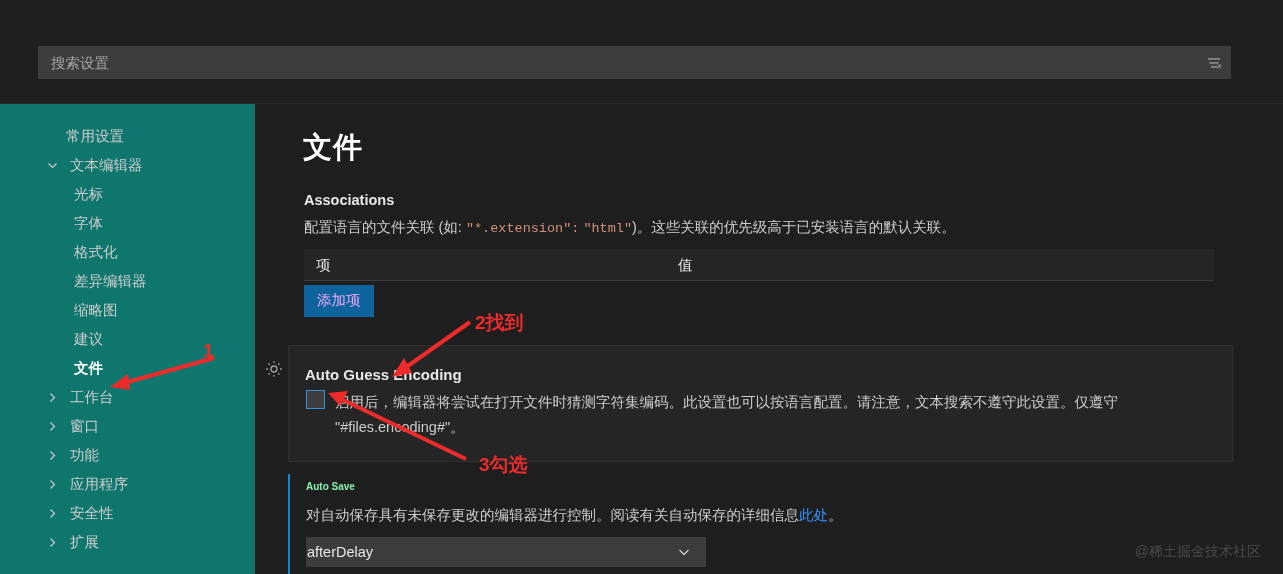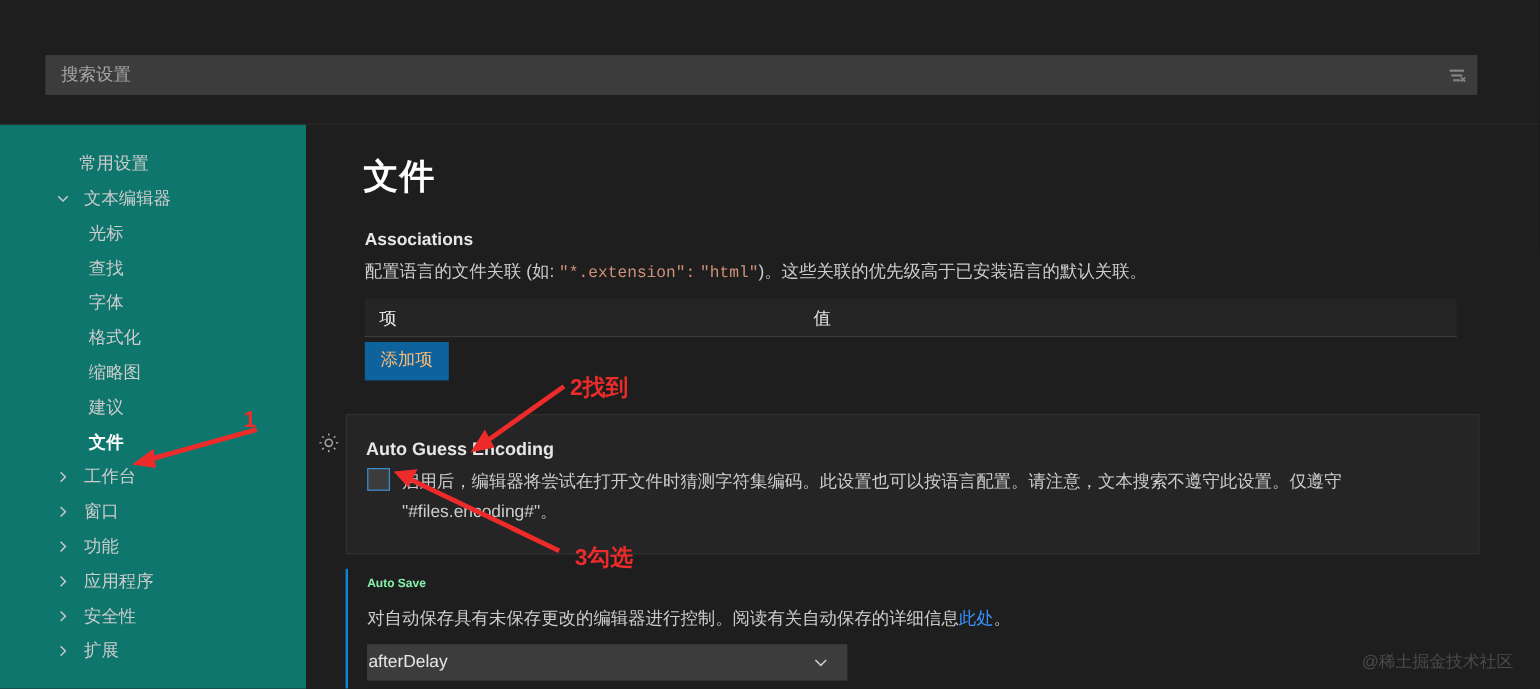--- a/index.html
+++ b/index.html
@@ -125,21 +125,21 @@
   }
   .assoc-table .th {
     position: absolute; top: 7px;
     font-size: 14.5px; color: #e7e7e7;
   }
   .assoc-table .th.c1 { left: 12px; }
   .assoc-table .th.c2 { left: 374px; }
 
   .add-btn {
     position: absolute; left: 49px; top: 181px;
-    background: #0e639c; color: #fdba74;
+    background: #0e639c; color: #f0abfc;
     font-size: 14.5px; line-height: 1;
     padding: 8px 13px 9px 13px;
     border: none; cursor: pointer;
     font-family: "Liberation Sans", "DejaVu Sans", sans-serif;
     text-align: center;
   }
 
   
   .setting-gear {
     position: absolute; left: 9px; top: 255px;
@@ -252,27 +252,27 @@
             <path d="M1.5 3.5 L5.5 7.5 L9.5 3.5" stroke="#cccccc" stroke-width="1.2" fill="none"></path>
           </svg>
       </span>
       <span class="tree-label">文本编辑器</span>
     </div>
 
     <div class="tree-item depth1">
       <span class="tree-label">光标</span>
     </div>
     <div class="tree-item depth1">
-      <span class="tree-label">查找</span>
-    </div>
-    <div class="tree-item depth1">
       <span class="tree-label">字体</span>
     </div>
     <div class="tree-item depth1">
       <span class="tree-label">格式化</span>
+    </div>
+    <div class="tree-item depth1">
+      <span class="tree-label">差异编辑器</span>
     </div>
     <div class="tree-item depth1">
       <span class="tree-label">缩略图</span>
     </div>
     <div class="tree-item depth1">
       <span class="tree-label">建议</span>
     </div>
     <div class="tree-item depth1 selected">
       <span class="tree-label">文件</span>
     </div>

